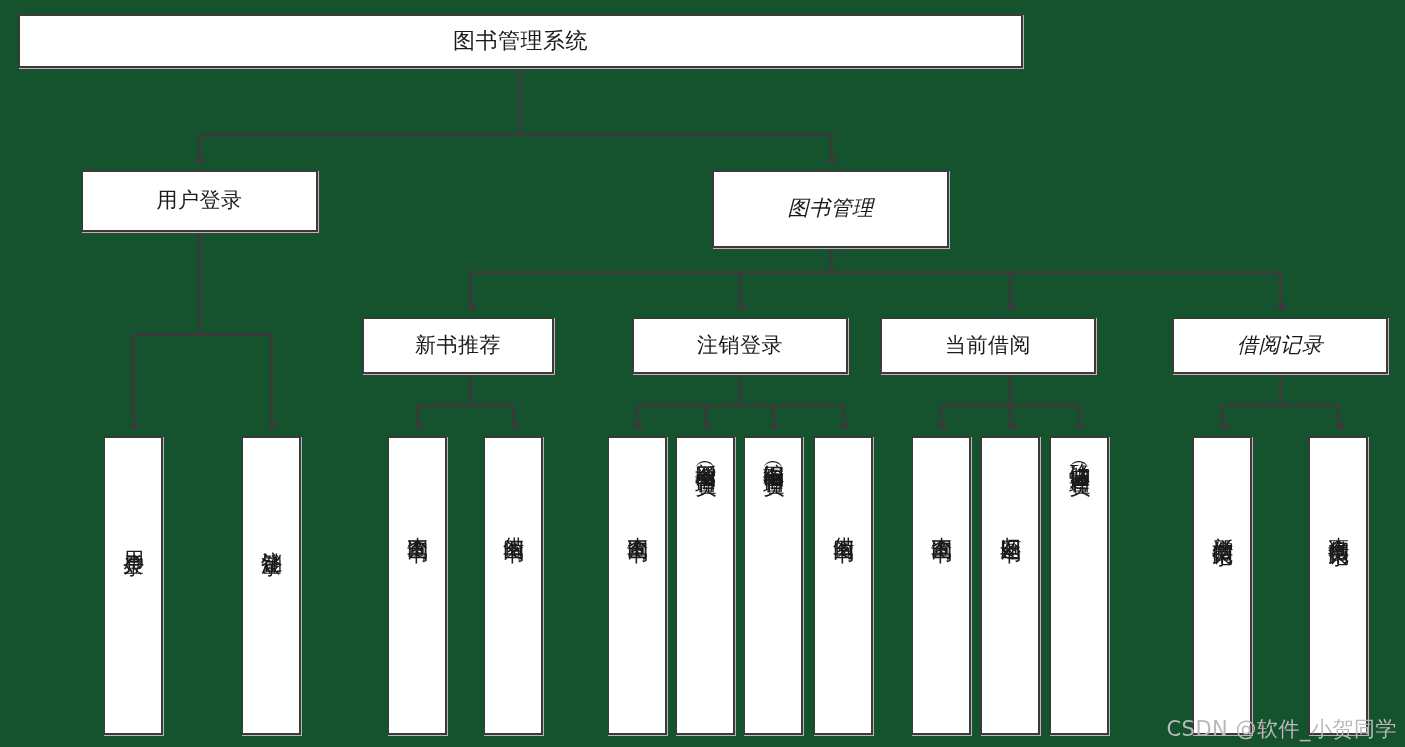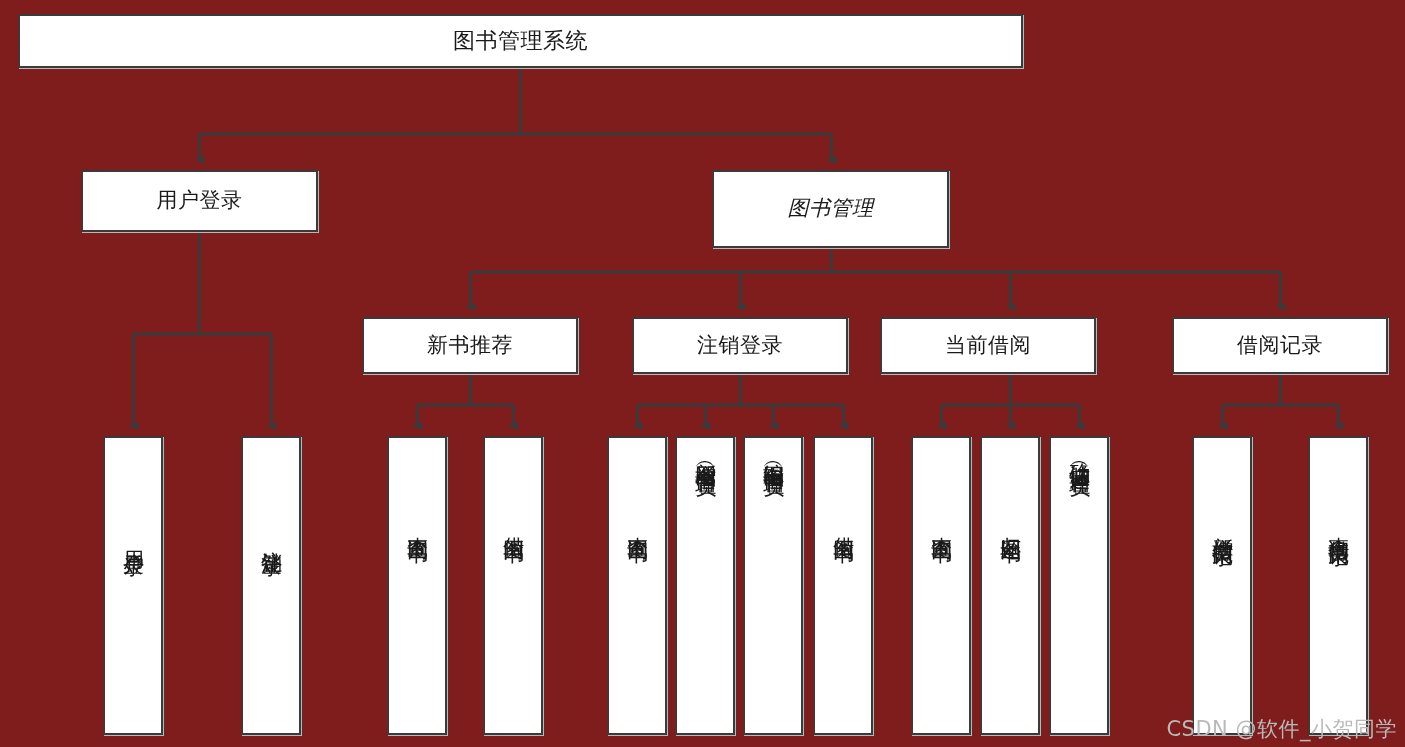--- a/index.html
+++ b/index.html
@@ -8,21 +8,21 @@
     padding: 0;
     background: #ffffff;
   }
   body {
     font-family: "DejaVu Sans", "Liberation Sans", sans-serif;
   }
   #diagram-root {
     position: relative;
     width: 1405px;
     height: 747px;
-    background: #7f1d1d;
+    background: #14532d;
     overflow: hidden;
   }
   svg.connectors {
     position: absolute;
     left: 0;
     top: 0;
     width: 1405px;
     height: 747px;
     pointer-events: none;
   }
@@ -145,30 +145,30 @@
     <span class="label">图书管理系统</span>
   </div>
 
   <div class="node horizontal" style="left:81px; top:170px; width:237px; height:62px;">
     <span class="label">用户登录</span>
   </div>
   <div class="node horizontal" style="left:712px; top:170px; width:237px; height:78px;font-style:italic;">
     <span class="label">图书管理</span>
   </div>
 
-  <div class="node horizontal" style="left:362px; top:317px; width:216px; height:57px;">
+  <div class="node horizontal" style="left:362px; top:317px; width:192px; height:57px;">
     <span class="label">新书推荐</span>
   </div>
   <div class="node horizontal" style="left:632px; top:317px; width:216px; height:57px;">
     <span class="label">注销登录</span>
   </div>
   <div class="node horizontal" style="left:880px; top:317px; width:216px; height:57px;">
     <span class="label">当前借阅</span>
   </div>
-  <div class="node horizontal" style="left:1172px; top:317px; width:216px; height:57px;">
+  <div class="node horizontal" style="left:1172px; top:317px; width:216px; height:57px;font-style:italic;">
     <span class="label">借阅记录</span>
   </div>
 
   <div class="node vertical lowpad" style="left:103px; top:436px; width:60px; height:299px;">
     <span class="label">用户登录</span>
   </div>
   <div class="node vertical lowpad" style="left:241px; top:436px; width:60px; height:299px;">
     <span class="label">注销登录</span>
   </div>
 

